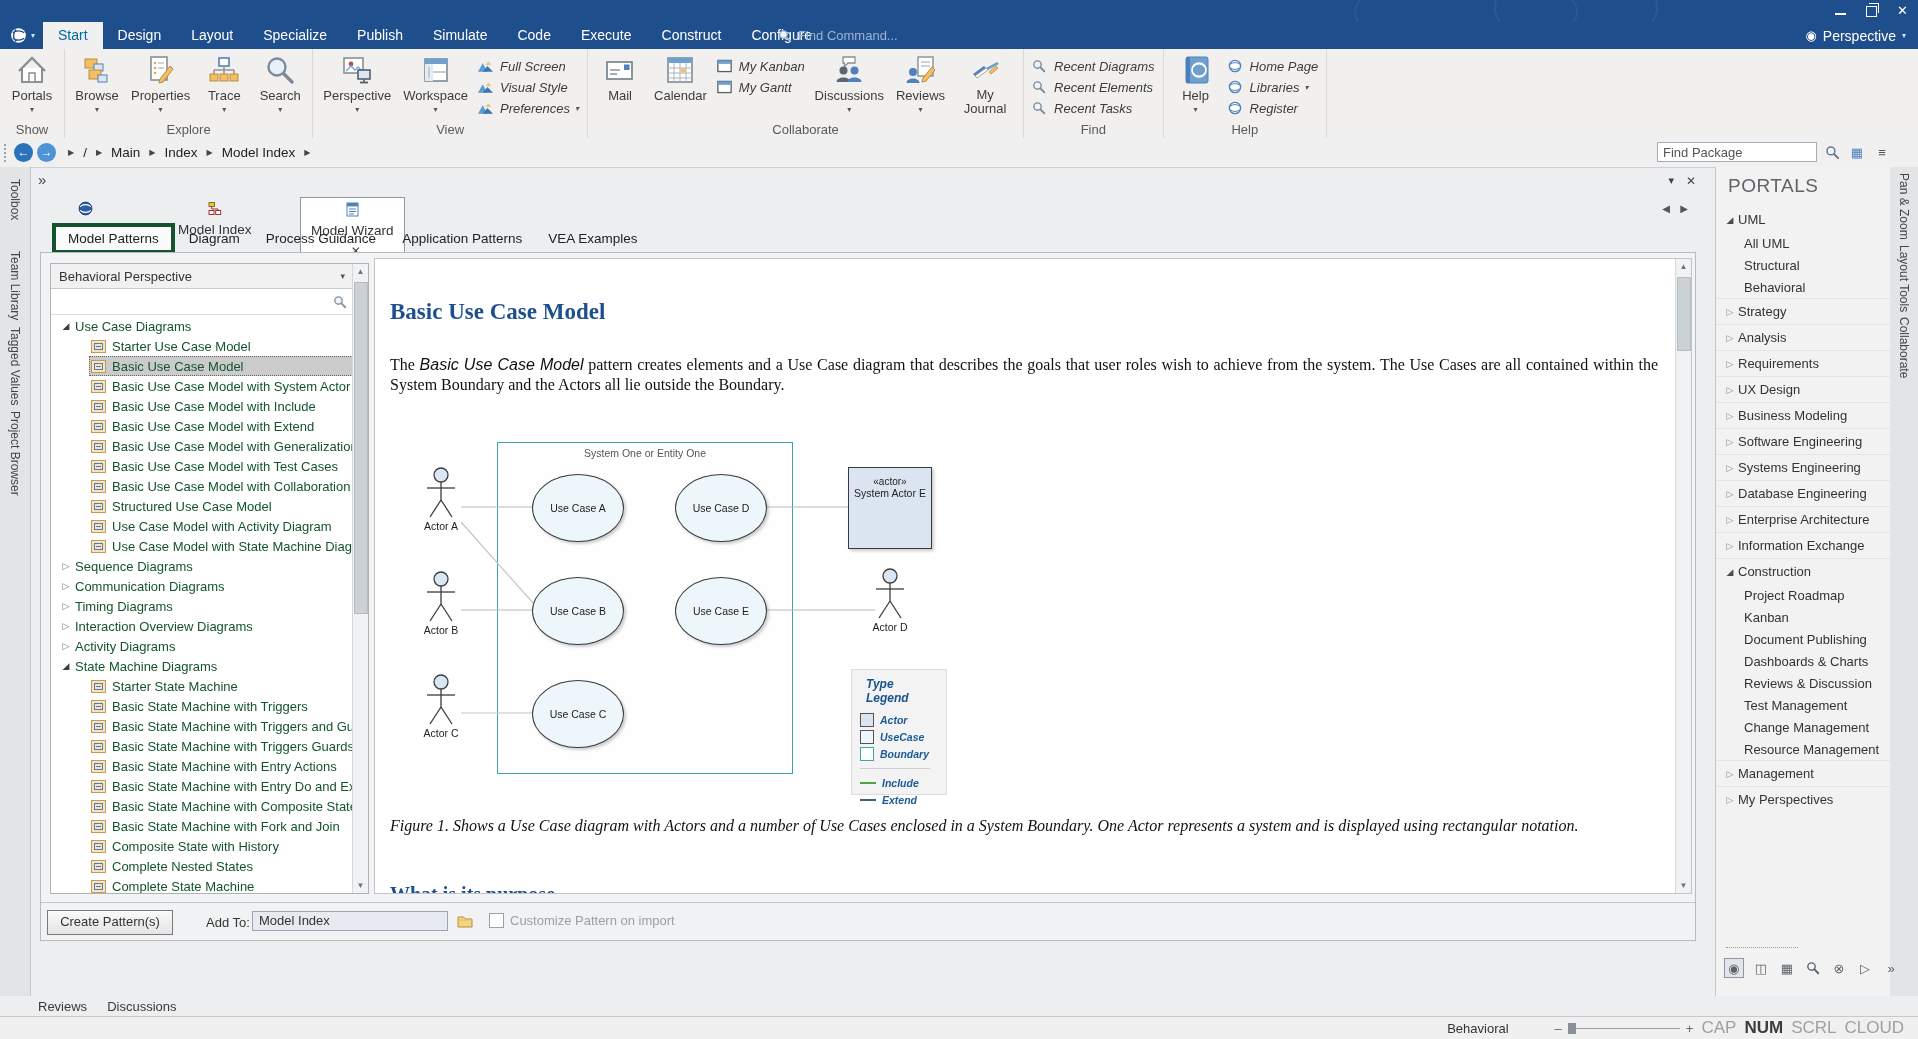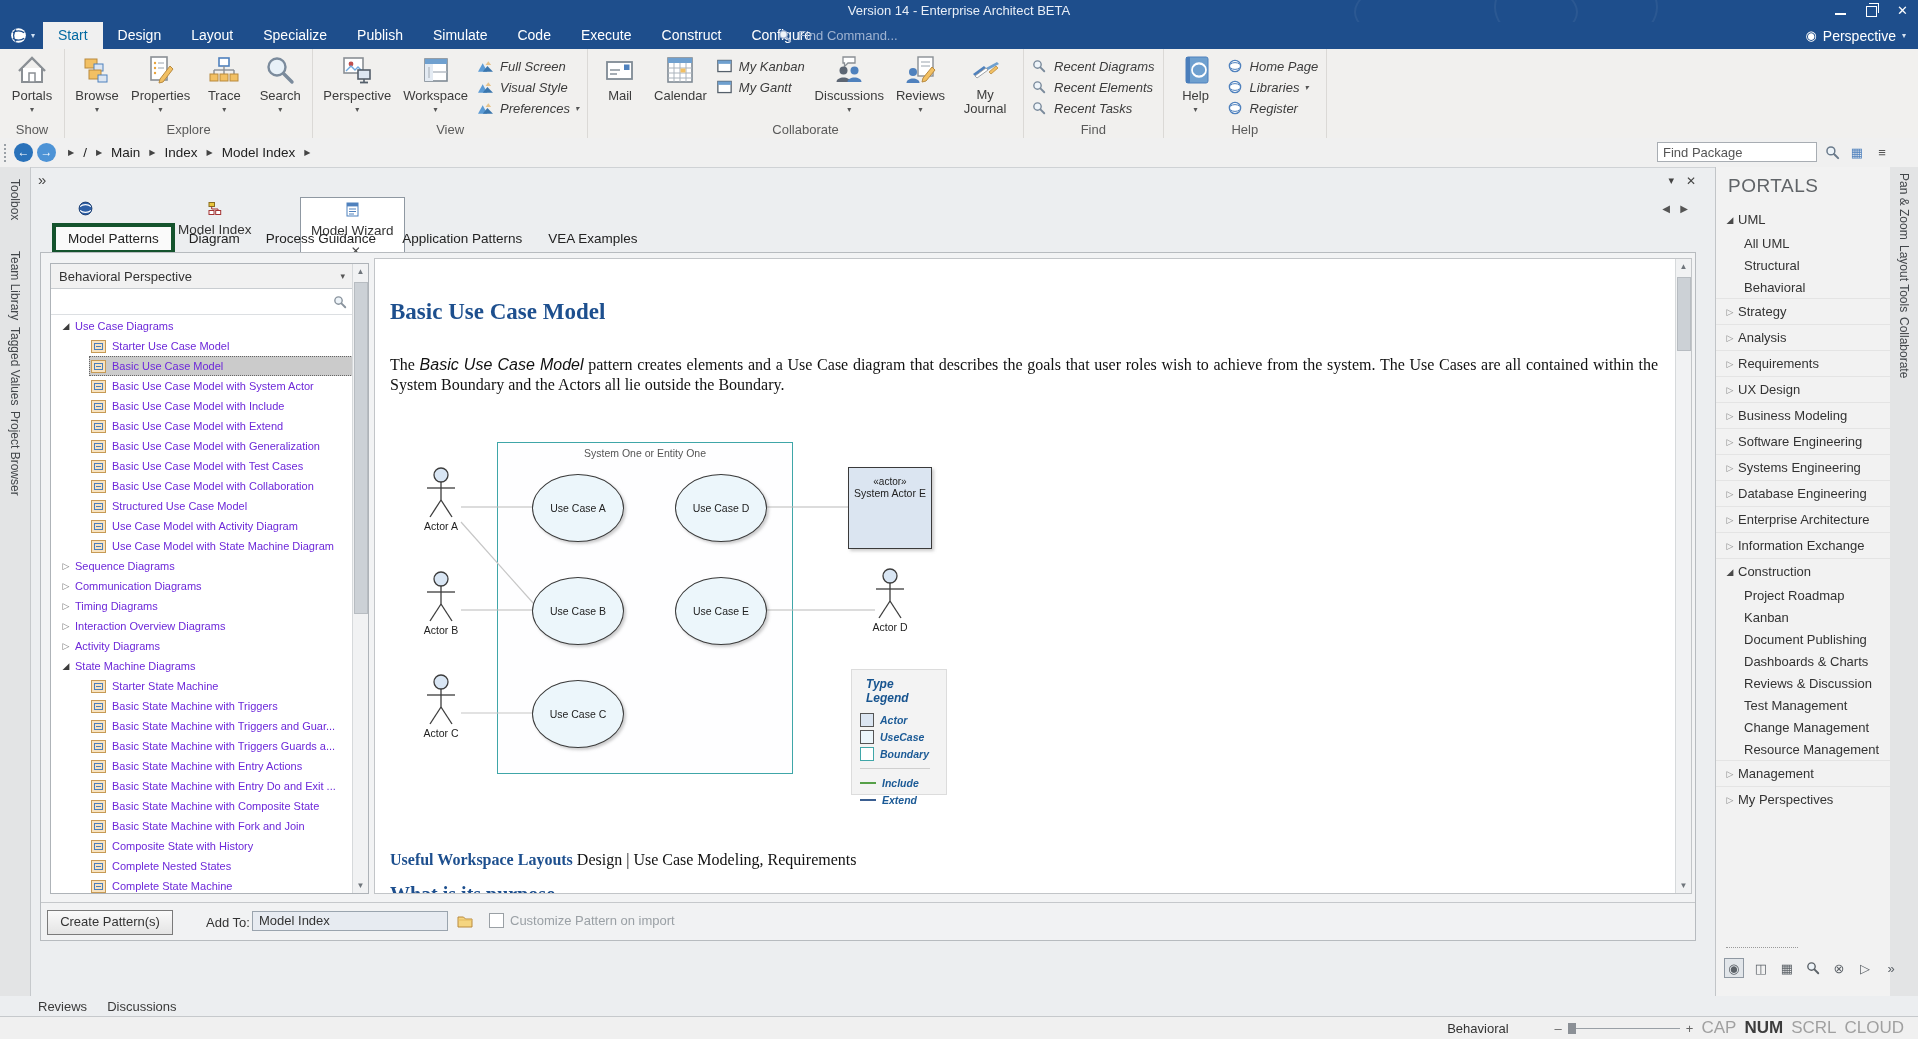--- a/index.html
+++ b/index.html
@@ -92,21 +92,21 @@
   .frame{position:absolute;left:10px;top:85px;width:1656px;height:689px;background:#f2f3f4;border:1px solid #b7bbbf;box-sizing:border-box;}
   .treepanel{position:absolute;left:9px;top:10px;width:319px;height:631px;background:#fff;border:1px solid #aeb3b8;box-sizing:border-box;}
   .ppick{position:absolute;left:0;top:0;right:15px;height:25px;background:#f1f1f1;border-bottom:1px solid #c9cdd1;display:flex;align-items:center;padding:0 8px;box-sizing:border-box;font-size:13px;color:#333;}
   .ppick .caret{margin-left:auto;font-size:9px;color:#555;}
   .psearch{position:absolute;left:0;top:25px;right:15px;height:25px;border-bottom:1px solid #dcdfe2;display:flex;align-items:center;}
   .psearch .magwrap{margin-left:auto;margin-right:6px;width:14px;height:14px;}
   .treelist{position:absolute;left:0;top:52px;right:15px;bottom:0;overflow:hidden;}
   .trow{display:flex;align-items:center;height:20px;cursor:default;}
   .trow .arrow{width:14px;margin-left:8px;font-size:9px;color:#777;text-align:center;}
   .trow .arrow.open{color:#3c3c3c;}
-  .trow .tlabel{font-size:11px;color:#6d28d9;white-space:nowrap;}
+  .trow .tlabel{font-size:13px;color:#14532d;white-space:nowrap;}
   .trow.section .tlabel{margin-left:2px;}
   .trow.leaf{margin-left:38px;padding-left:2px;}
   .trow.leaf.sel{background:#cbcbcb;outline:1px dotted #666;outline-offset:-1px;}
   .eicon{width:13px;height:11px;background:#f8e3c0;border:1px solid #c69a55;margin-right:6px;position:relative;flex:none;}
   .eicon:before{content:"";position:absolute;left:2px;top:2px;right:2px;bottom:2px;border:1px solid #4a7ebb;}
   .eicon:after{content:"";position:absolute;left:4px;top:5px;right:4px;height:1px;background:#4a7ebb;}
   .vscroll{position:absolute;right:0;top:0;bottom:0;width:15px;background:#f1f2f3;border-left:1px solid #d6d9db;}
   .vscroll .up,.vscroll .dn{position:absolute;left:0;width:15px;height:15px;font-size:8px;color:#6f757b;text-align:center;line-height:15px;}
   .vscroll .up{top:0;}
   .vscroll .dn{bottom:0;}
@@ -159,21 +159,20 @@
   .sbind{margin-left:8px;font-size:17px;color:#a0a0a0;}
   .sbind.active{color:#3c3c3c;font-weight:bold;}
   svg{display:block;}
 </style>
 </head>
 <body>
 
 <div class="titlebar">
   <div class="swirl" style="right:260px;top:-40px;width:160px;height:90px;"></div>
   <div class="swirl" style="right:340px;top:-30px;width:220px;height:80px;"></div>
-  <div class="titletext">Version 14 - Enterprise Architect BETA</div>
   <div class="winbtns">
     <div class="winmin"></div>
     <div class="winrestore"></div>
     <div class="winclose">✕</div>
   </div>
 </div>
 
 <div class="menubar">
   <div class="ealogo">
     <span id="ealogoicon">
@@ -967,23 +966,21 @@
                   <span class="leglab">Include</span>
                 </div>
                 <div class="legrow">
                   <span class="legline" style="background: rgb(59, 95, 145);"></span>
                   <span class="leglab">Extend</span>
                 </div>
               </div>
           </div>
         </div>
 
-        <div class="workspace">
-          <b>Useful Workspace Layouts</b><span> Design | Use Case Modeling, Requirements</span>
-        </div>
+        <div class="caption">Figure 1. Shows a Use Case diagram with Actors and a number of Use Cases enclosed in a System Boundary. One Actor represents a system and is displayed using rectangular notation.</div>
         <div class="clipped">What is its purpose</div>
 
         <div class="vscroll">
           <div class="up">▲</div>
           <div class="dn">▼</div>
           <div class="vthumb" style="top:18px;height:72px;"></div>
         </div>
       </div>
 
       <div class="wizbottom">

